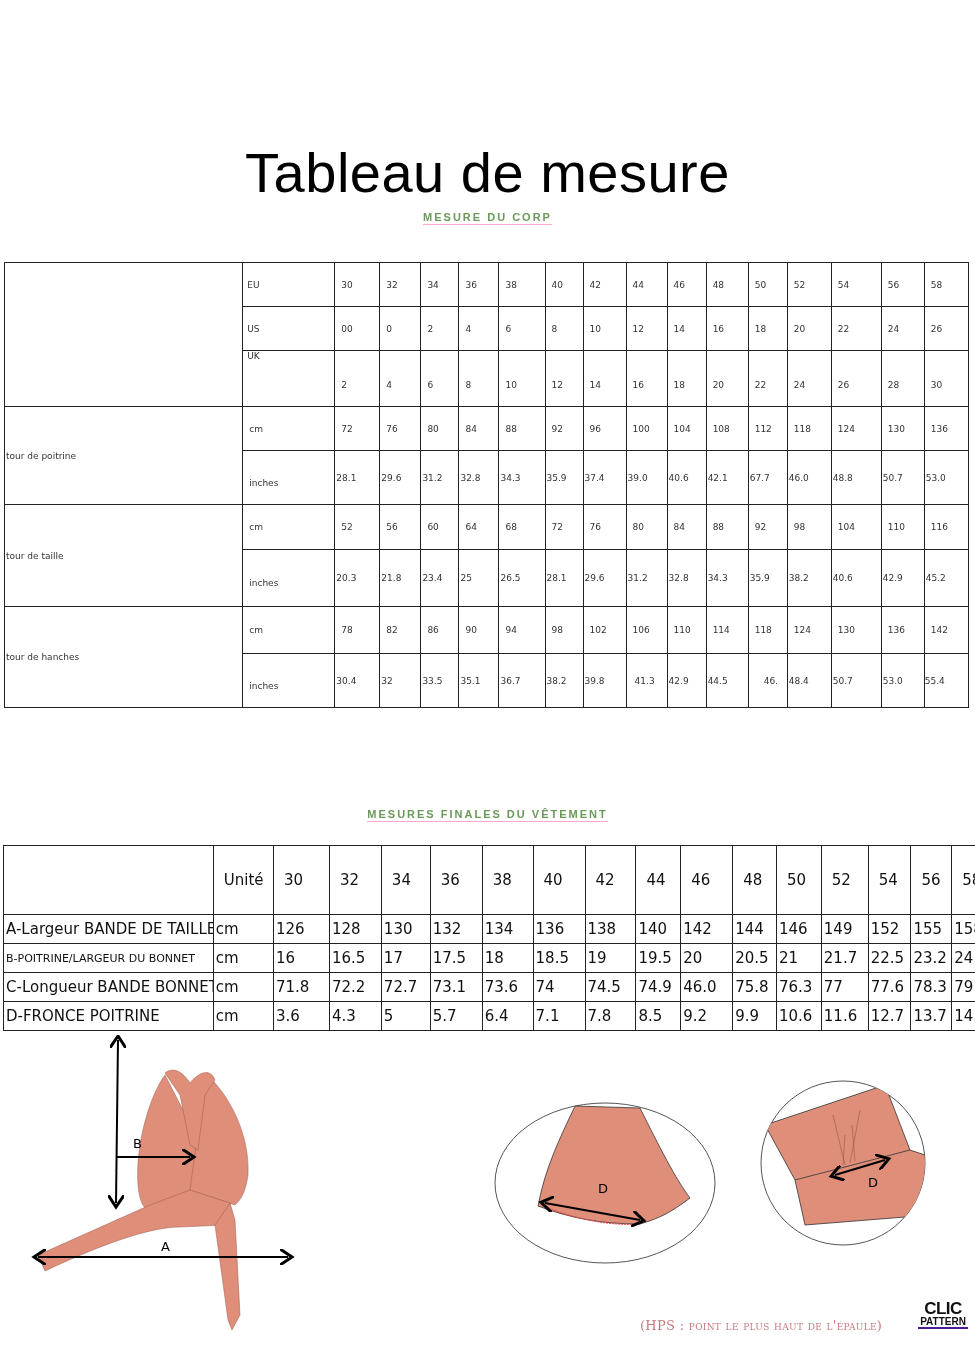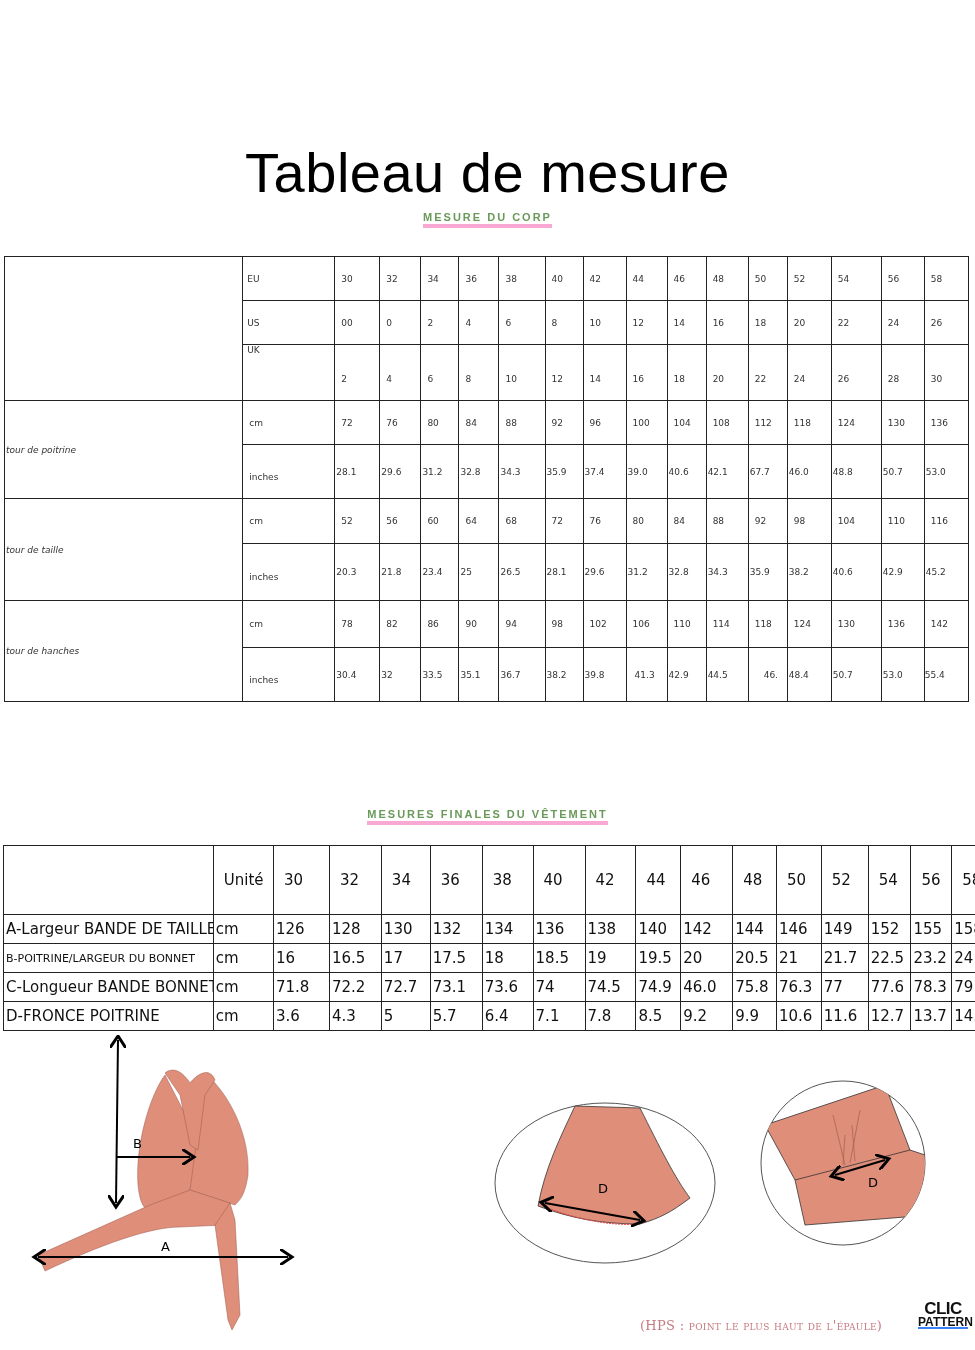--- a/index.html
+++ b/index.html
@@ -1,43 +1,43 @@
 <!DOCTYPE html>
 <html><head>
 <meta charset="utf-8">
 <style>
   html, body { margin: 0; padding: 0; background: #ffffff; }
   body { width: 975px; height: 1350px; position: relative; overflow: hidden; font-family: "DejaVu Sans", sans-serif; color: #222; }
   .title { position: absolute; left: 0; top: 140px; width: 975px; text-align: center; font-family: "Liberation Sans", sans-serif; font-size: 56px; font-weight: 400; color: #000; letter-spacing: 0.5px; }
   .subtitle { position: absolute; left: 0; width: 975px; text-align: center; font-family: "Liberation Sans", sans-serif; font-size: 11px; font-weight: 700; letter-spacing: 2px; color: #6a9a5a; }
-  .subtitle span { border-bottom: 4px solid #f9a8d4; padding-bottom: 1px; margin-top: 26px; }
+  .subtitle span { border-bottom: 1px solid #f9a8d4; padding-bottom: 1px; margin-top: 26px; }
   .sub1 { top: 211px; }
   .sub2 { top: 808px; }
 
   table { border-collapse: collapse; position: absolute; table-layout: fixed; }
   table td { border: 1.5px solid #222; padding: 0 0 0 3px; vertical-align: middle; overflow: hidden; white-space: nowrap; }
 
   
-  #t1 { left: 4px; top: 256px; width: 965px; font-size: 9px; color: #333; }
+  #t1 { left: 4px; top: 262px; width: 965px; font-size: 9px; color: #333; }
   #t1 td { height: 43px; }
-  #t1 td.lab { padding-left: 1px; font-style: italic; }
+  #t1 td.lab { padding-left: 1px; }
   #t1 td.unit { padding-left: 4px; }
   #t1 td.num { padding-left: 6px; }
 
   
   #t2 { left: 3px; top: 845px; width: 990px; font-size: 15px; color: #111; }
   #t2 td { height: 28px; padding-left: 2px; }
   #t2 tr.head td { height: 68px; padding-left: 10px; }
   #t2 td.small { font-size: 11px; }
 
   .illus { position: absolute; }
   .footnote { position: absolute; left: 640px; top: 1318px; font-family: "DejaVu Serif", serif; font-size: 13px; color: #c87a80; font-variant: small-caps; letter-spacing: 0.3px; }
   .logo { position: absolute; left: 918px; top: 1300px; width: 50px; text-align: center; font-family: "Liberation Sans", sans-serif; font-weight: 700; color: #111; }
   .logo .l1 { font-size: 17px; line-height: 17px; letter-spacing: -0.5px; }
-  .logo .l2 { font-size: 12px; line-height: 10px; border-bottom: 2px solid #3b82f6; }
+  .logo .l2 { font-size: 10px; line-height: 10px; border-bottom: 2px solid #4c1d95; }
 </style>
 </head>
 <body>
 
 <div class="title">Tableau de mesure</div>
 <div class="subtitle sub1"><span>MESURE DU CORP</span></div>
 
 <table id="t1">
   <colgroup>
     <col style="width:238px">

